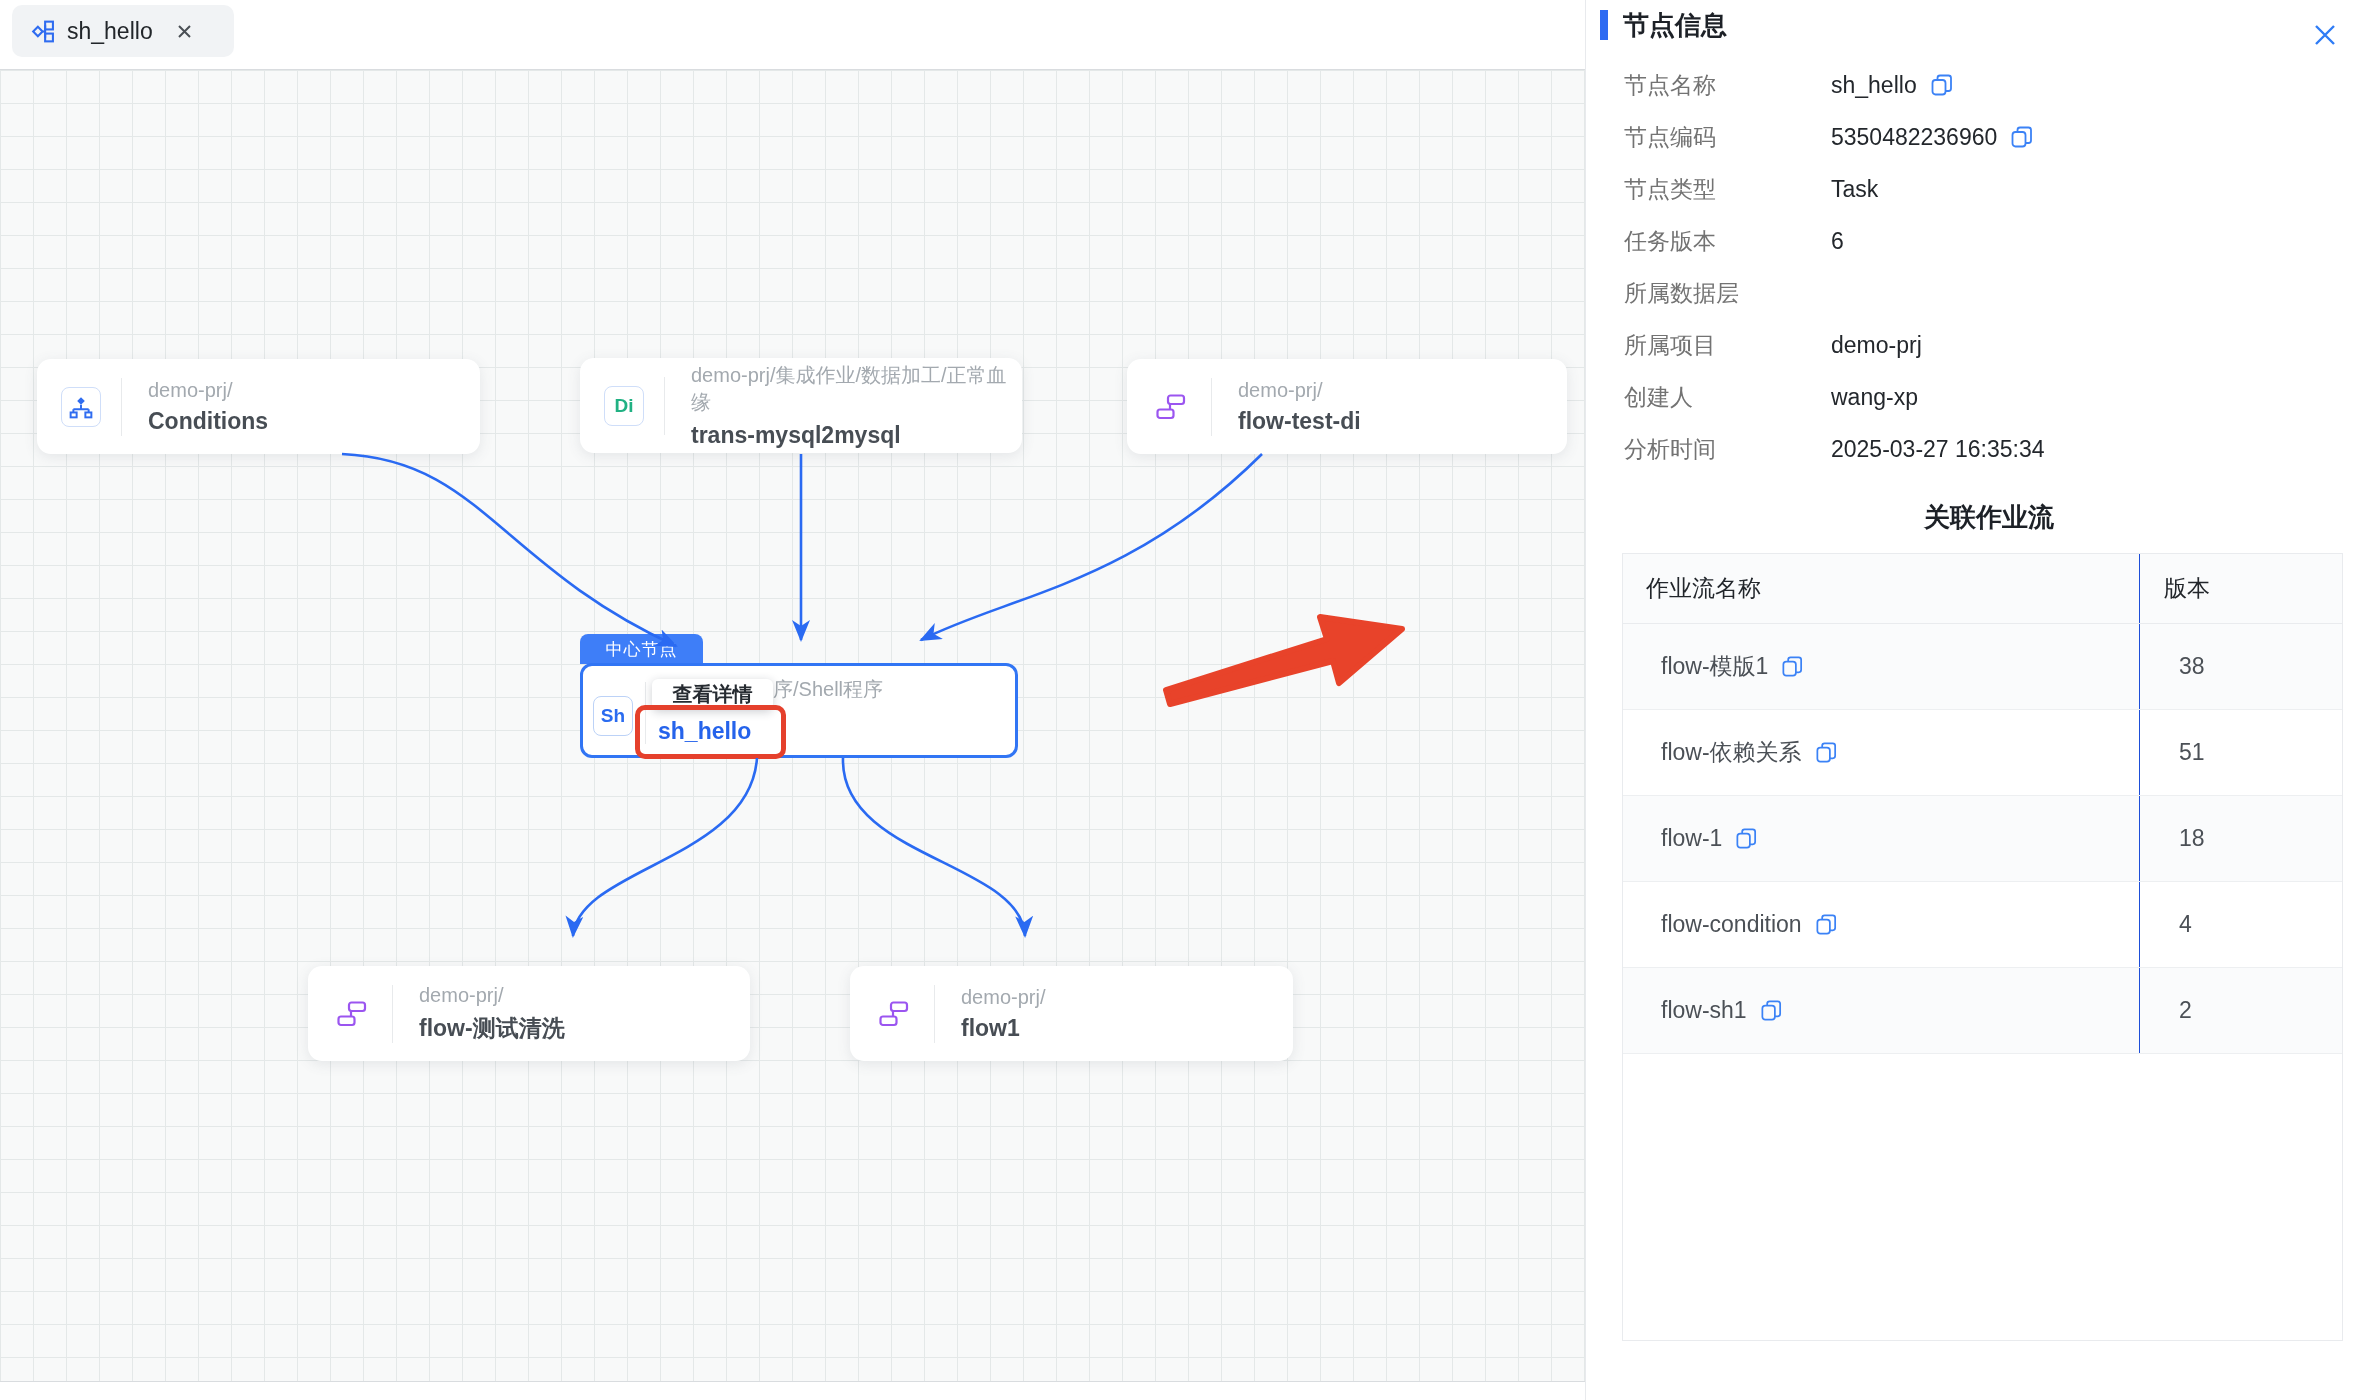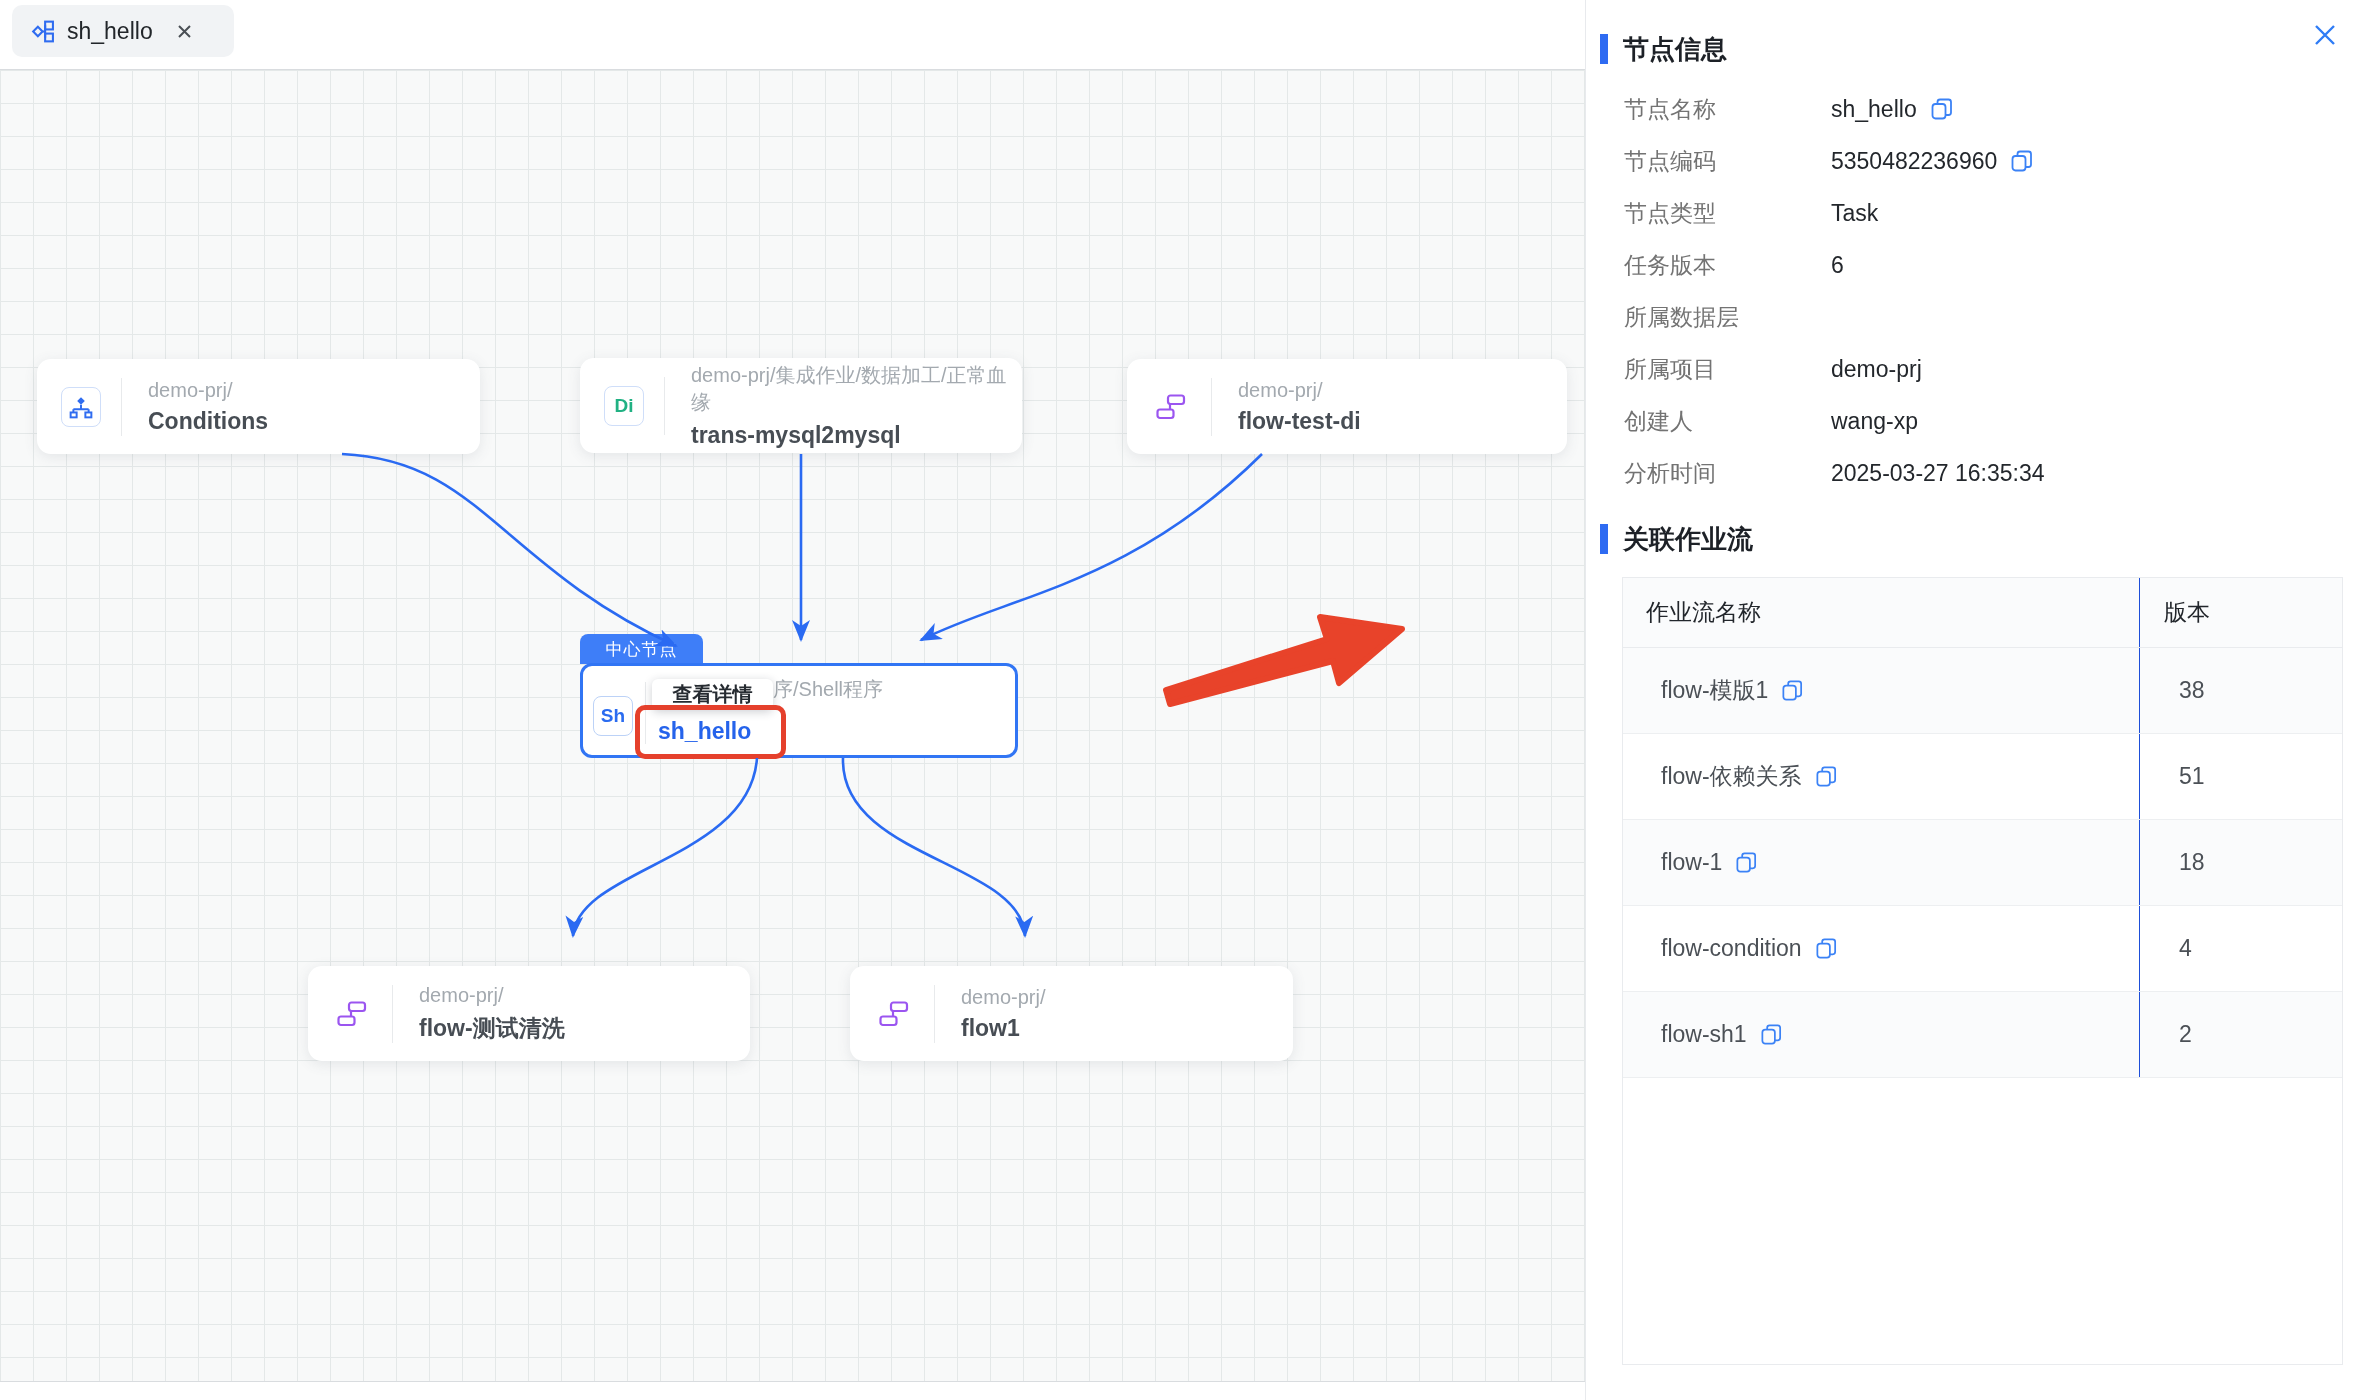--- a/index.html
+++ b/index.html
@@ -59,21 +59,21 @@
     border:5px solid #e5402c; border-radius:10px; z-index:5; }
 
   
   .panel { position:absolute; left:1585px; top:0; width:793px; height:1400px; background:#fff;
     border-left:1px solid #e8eaed; }
   .panel-close { position:absolute; left:722px; top:18px; width:34px; height:34px;
     display:flex; align-items:center; justify-content:center; cursor:pointer; }
   .section-title { display:flex; align-items:center; margin-left:14px; height:30px; }
   .section-title .bar { width:8px; height:30px; background:#2e6bf2; margin-right:15px; }
   .section-title .txt { font-size:26px; font-weight:700; color:#1d2127; }
-  .st-1 { margin-top:34px; } .st-2 { margin-top:25px; }
+  .st-1 { margin-top:10px; } .st-2 { margin-top:25px;flex-direction:column; }
 
   .fields { margin-top:19px; }
   .field-row { height:52px; display:flex; align-items:center; padding-left:38px; }
   .field-label { flex:0 0 207px; font-size:23px; color:#737373; }
   .field-value { font-size:23px; color:#23272c; }
   .copy-btn { display:flex; margin-left:12px; cursor:pointer; }
 
   .wf-table { margin:23px 36px 0 36px; width:721px; height:788px; border:1px solid #e9ebee;
     background:#fff; display:flex; flex-direction:column; }
   .wf-head { height:70px; display:flex; background:#fafbfc; border-bottom:1px solid #e9ebee; flex:0 0 70px; }

